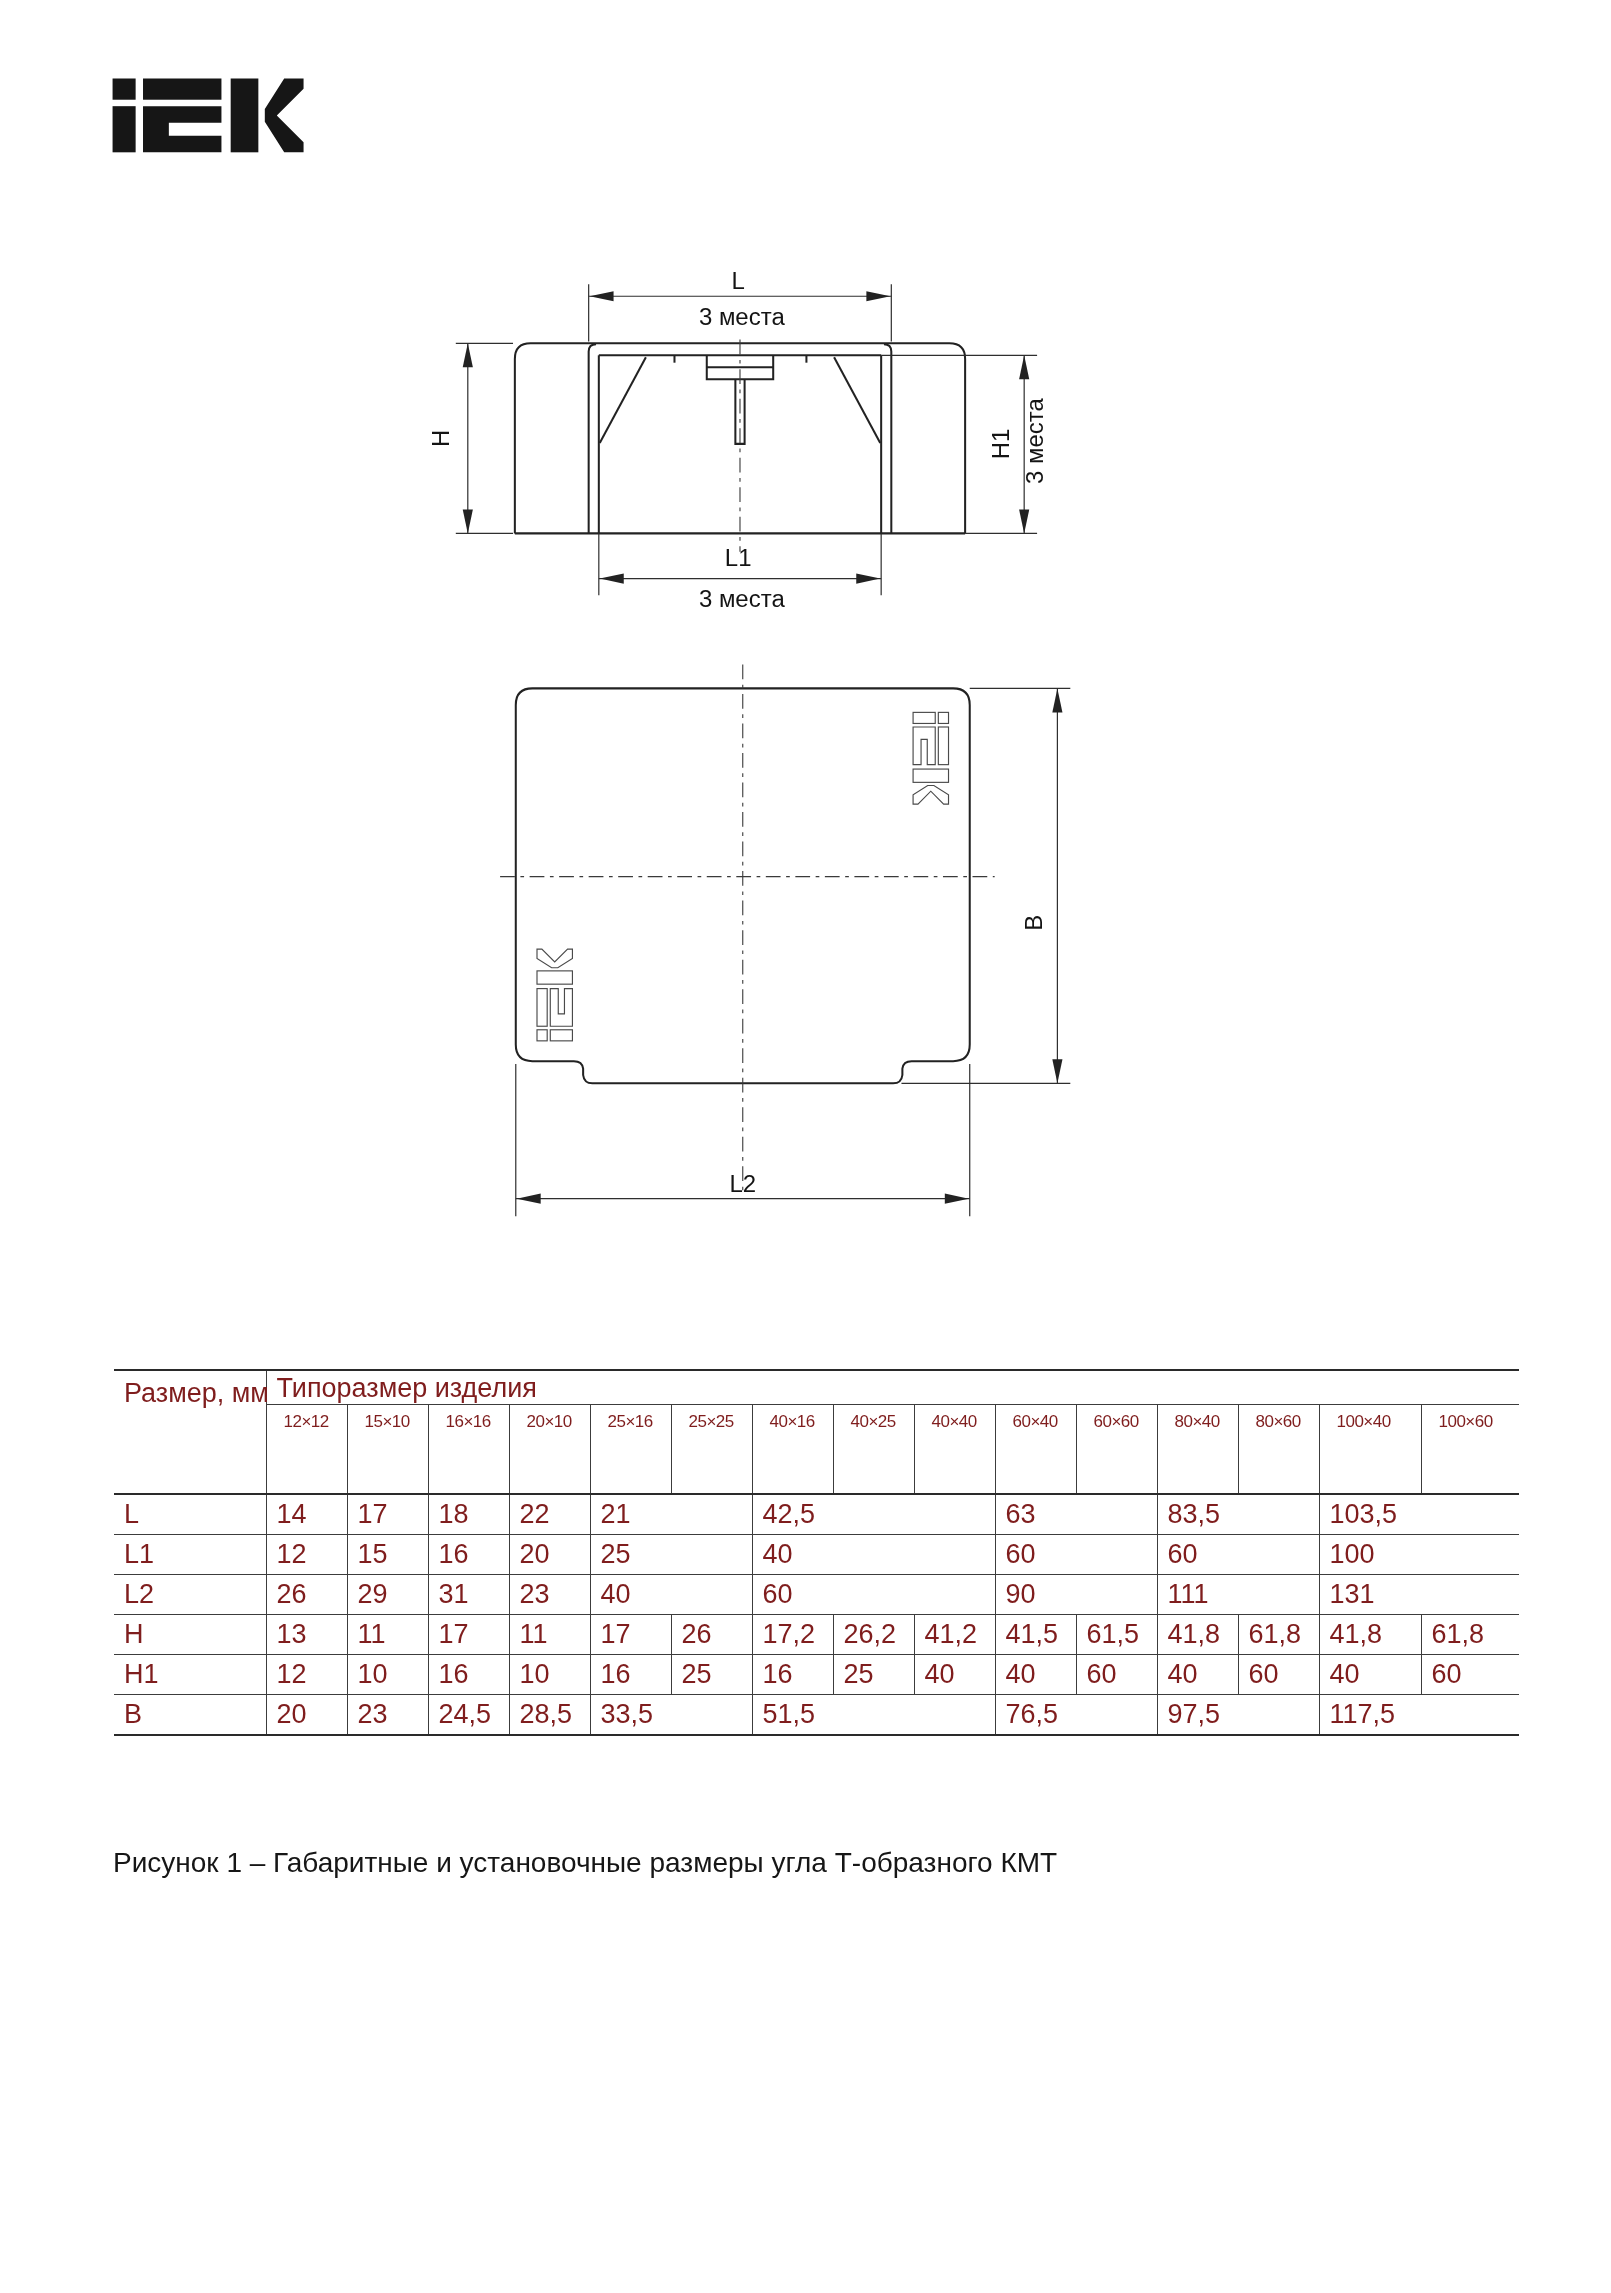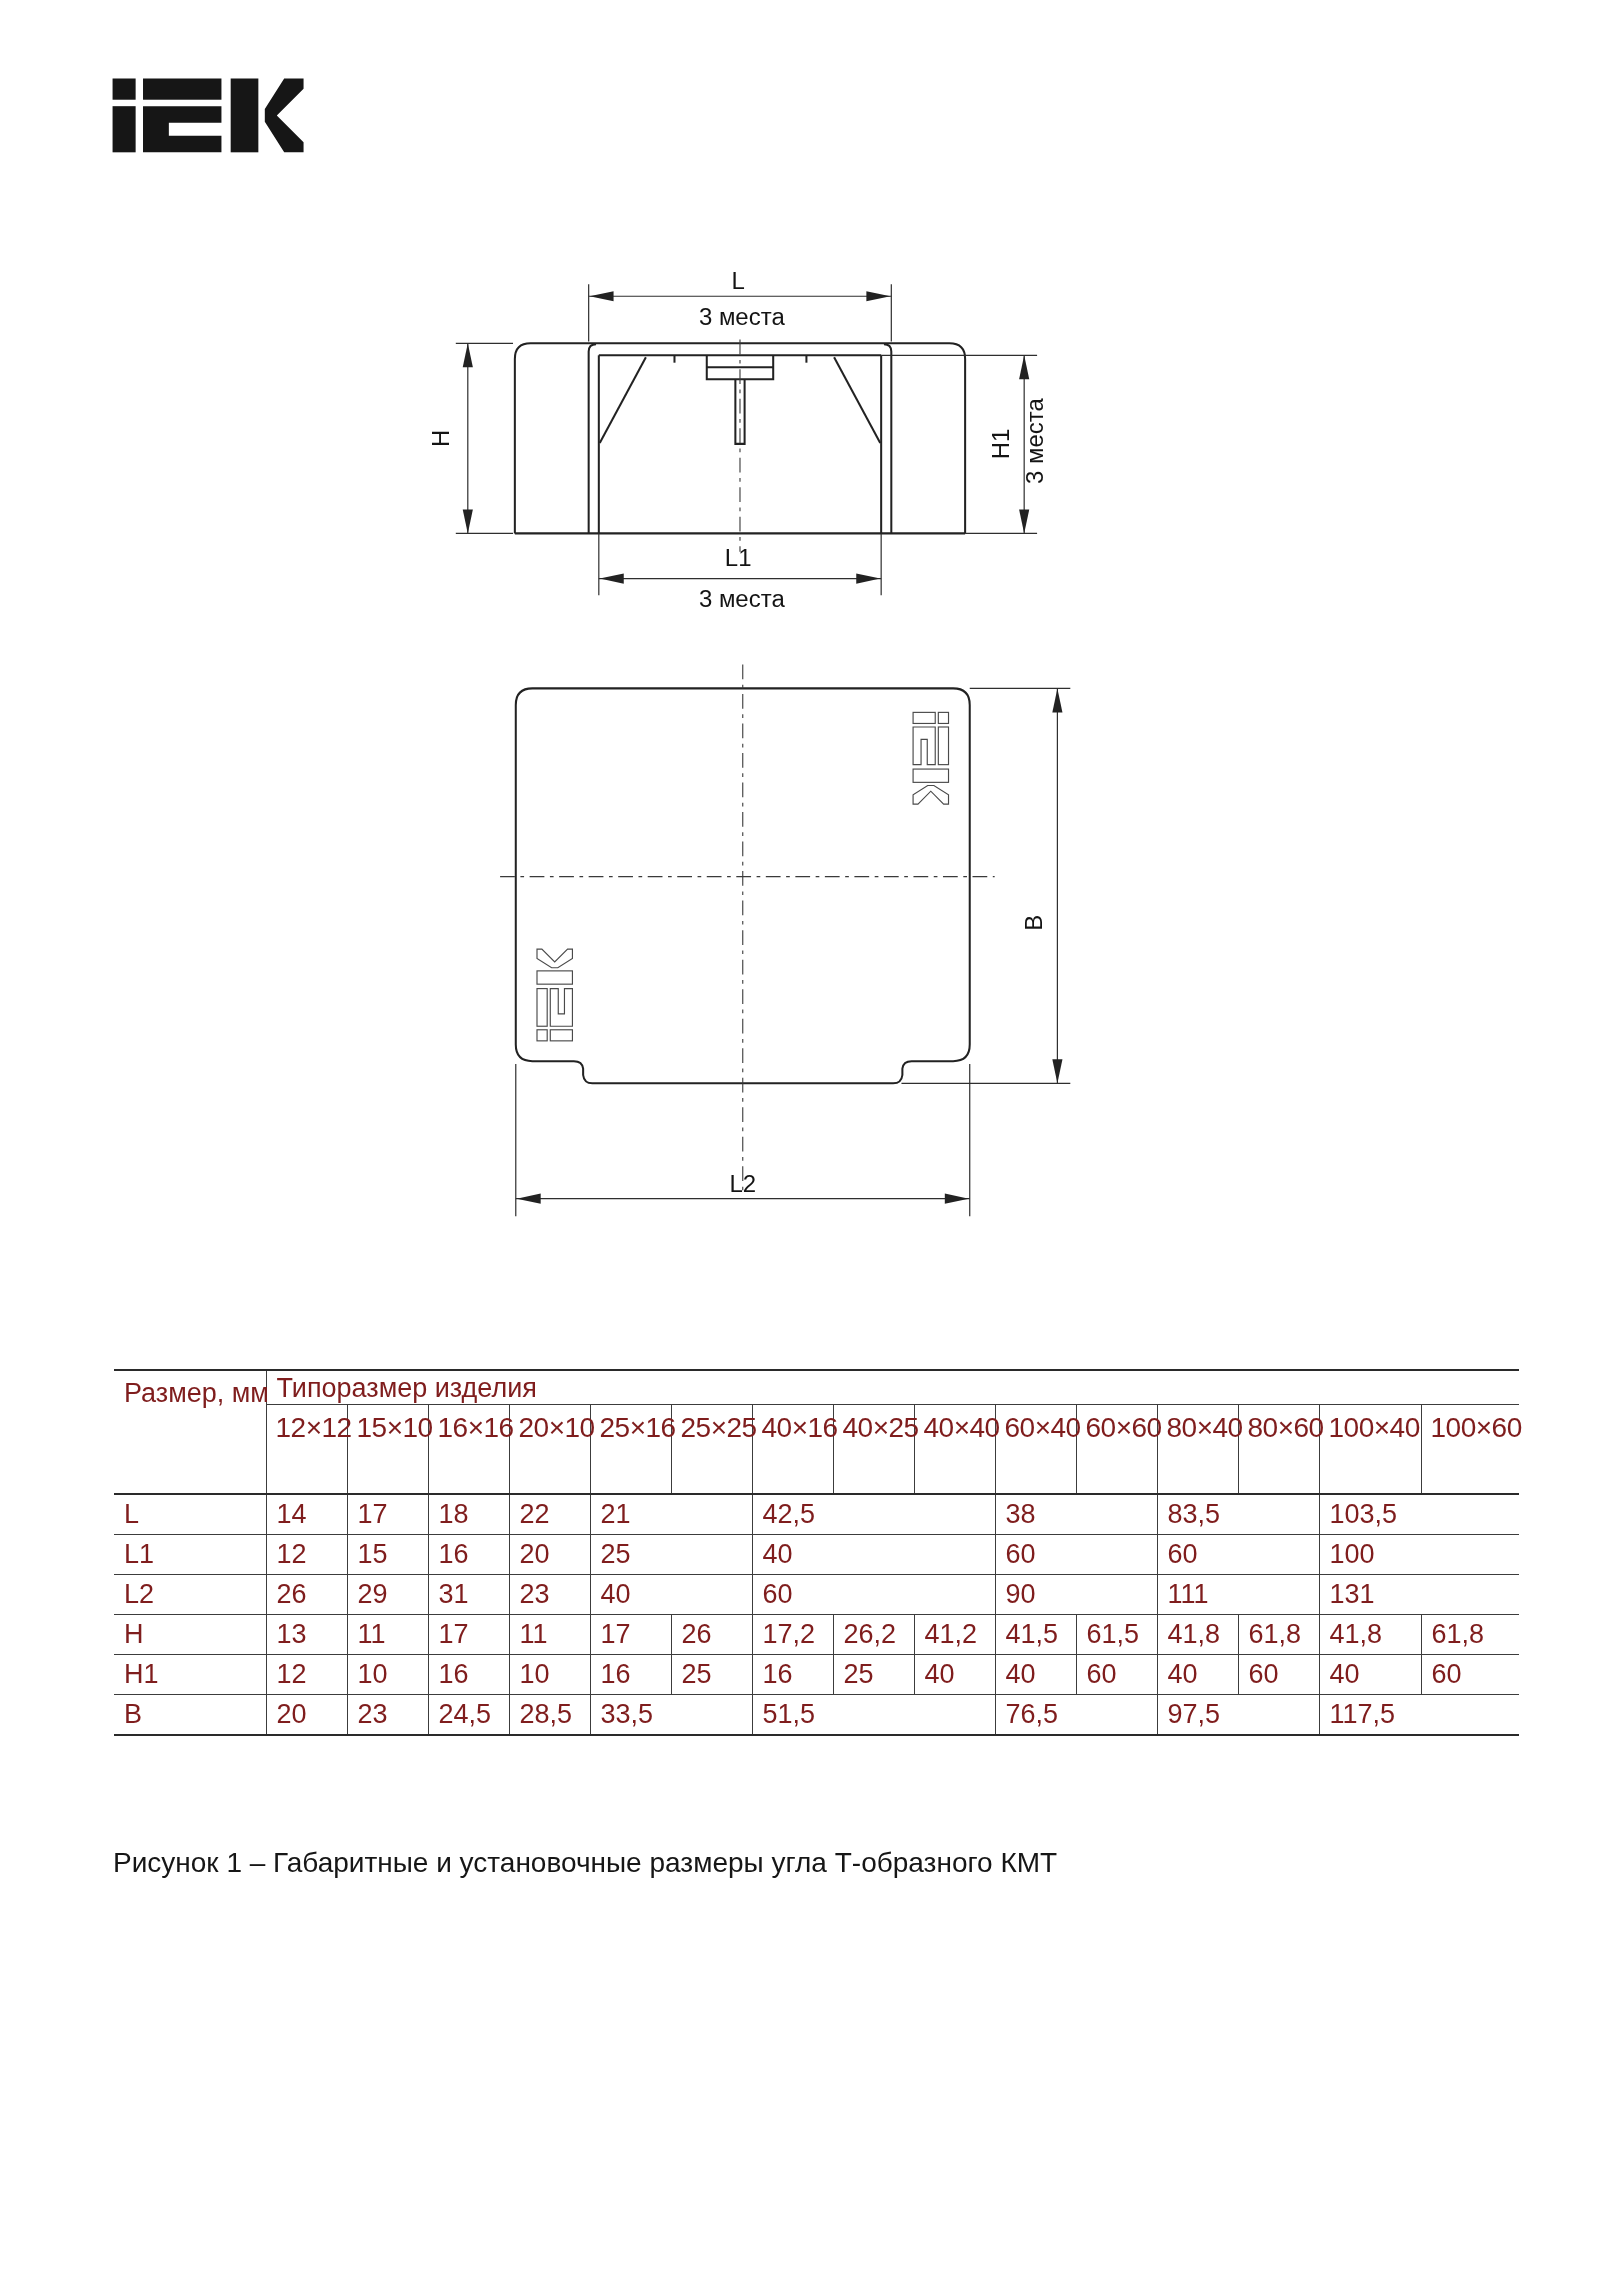--- a/index.html
+++ b/index.html
@@ -39,23 +39,23 @@
     padding:0 1.8px 0 10px;
     white-space:nowrap;
   }
   table.dims thead tr.hdr-top th{border-top:2.3px solid #2a2a2a;}
   table.dims th.corner{
     border-left:none;vertical-align:top;padding-top:7.4px;
     border-bottom:2.3px solid #2a2a2a;height:43px;
   }
   table.dims th.group{border-bottom:1.4px solid #3c3c3c;vertical-align:top;padding-top:2px;}
   table.dims tr.sizes th{
-    height:81px;vertical-align:top;padding-top:6.5px;padding-left:9px;
+    height:81px;vertical-align:top;padding-top:6.5px;padding-left:17px;
     border-bottom:2.3px solid #2a2a2a;
-    font-size:28px;letter-spacing:-0.5px;
+    font-size:17px;letter-spacing:-0.5px;
   }
   table.dims tbody th{border-left:none;}
   table.dims tbody th, table.dims tbody td{
     height:39px;vertical-align:middle;
     border-bottom:1.4px solid #3c3c3c;
   }
   table.dims tbody tr:last-child th, table.dims tbody tr:last-child td{
     border-bottom:2.3px solid #2a2a2a;
   }
 
@@ -222,21 +222,21 @@
       </thead>
       <tbody>
           <tr>
             <th>L</th>
             <td>14</td>
             <td>17</td>
             <td>18</td>
             <td>22</td>
             <td colspan="2">21</td>
             <td colspan="3">42,5</td>
-            <td colspan="2">38</td>
+            <td colspan="2">63</td>
             <td colspan="2">83,5</td>
             <td colspan="2">103,5</td>
           </tr>
           <tr>
             <th>L1</th>
             <td>12</td>
             <td>15</td>
             <td>16</td>
             <td>20</td>
             <td colspan="2">25</td>

